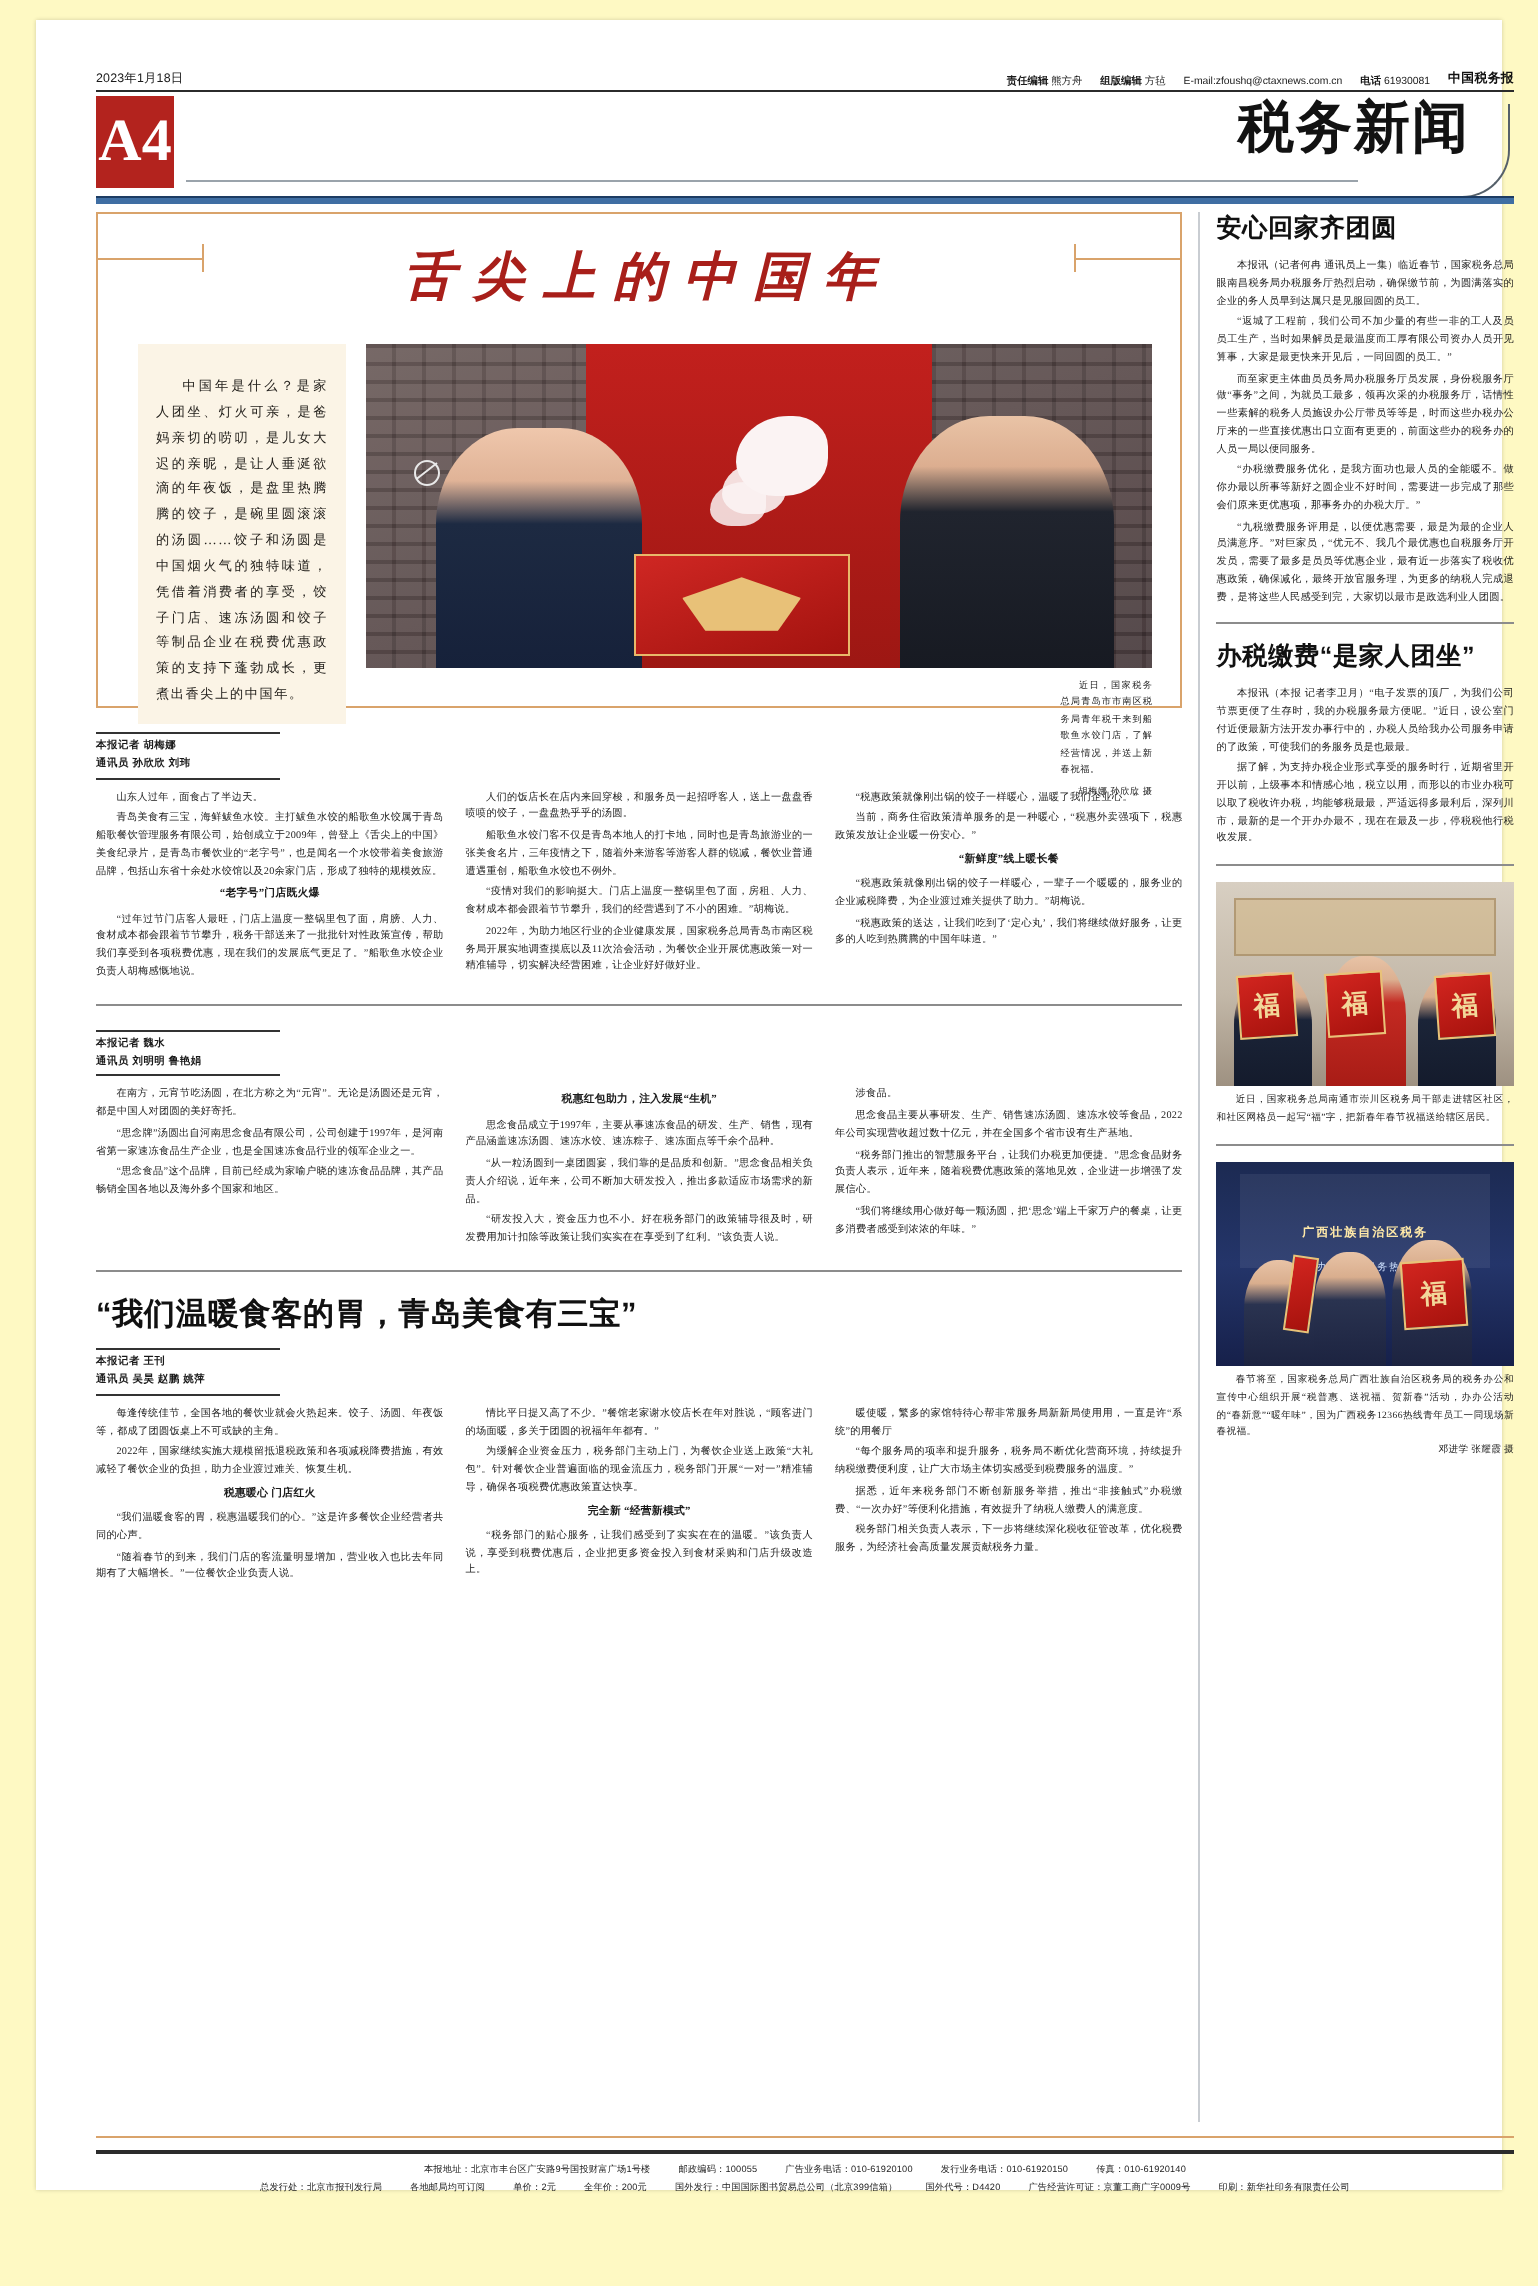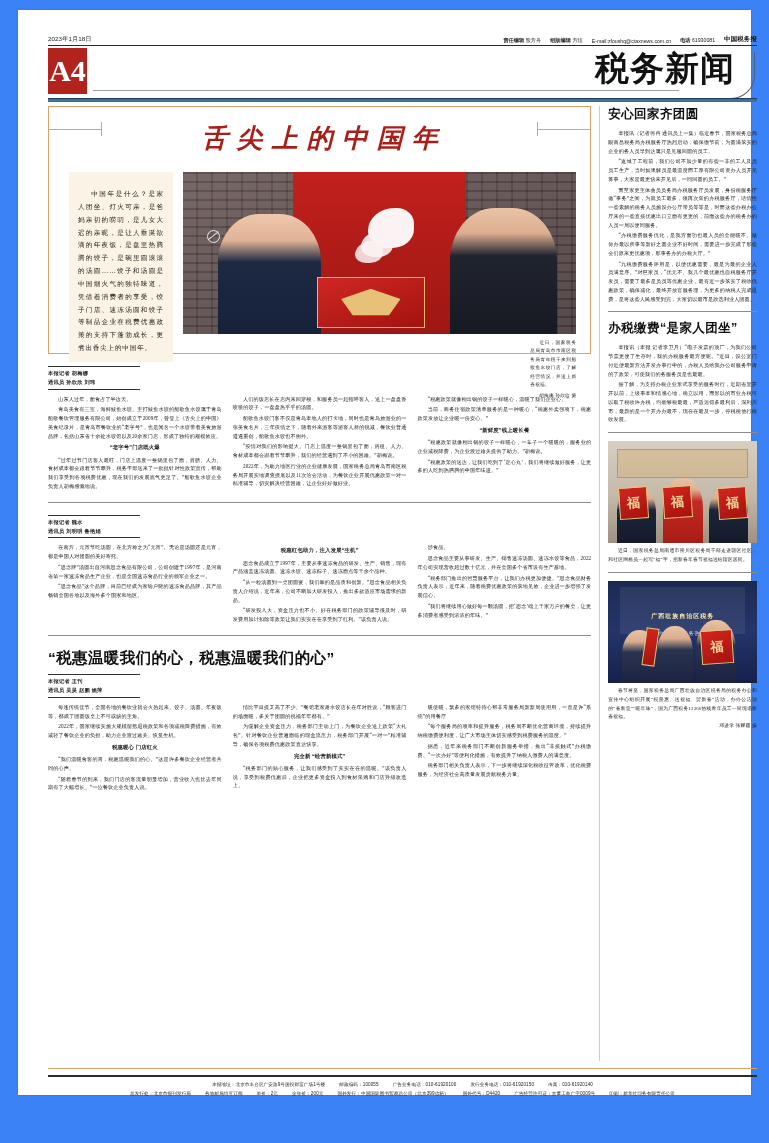--- a/index.html
+++ b/index.html
@@ -7,21 +7,21 @@
     padding: 0;
     background: #eef1f3;
   }
   body {
     font-family: "Liberation Sans", sans-serif;
   }
   .page {
     position: relative;
     width: 769px;
     height: 1143px;
-    background: #3b82f6;
+    background: #fef9c3;
     overflow: hidden;
   }
   .sheet {
     position: absolute;
     left: 18px;
     top: 10px;
     width: 733px;
     height: 1085px;
     background: #ffffff;
     box-shadow: 0 0 2px rgba(0,0,0,0.18);
@@ -91,21 +91,21 @@
     left: 45px;
     right: 78px;
     top: 42px;
     border-top: 1px solid #9aa3ab;
   }
   .mh-section {
     position: absolute;
     right: 22px;
     top: 2px;
     font-family: "Liberation Serif", serif;
-    font-size: 34px;
+    font-size: 28px;
     font-weight: bold;
     color: #121212;
     letter-spacing: 1px;
     line-height: 1.1;
   }
   .mh-swoosh {
     position: absolute;
     right: 2px;
     top: 4px;
     width: 26px;
@@ -580,21 +580,21 @@
               <p>涉食品。</p>
               <p>思念食品主要从事研发、生产、销售速冻汤圆、速冻水饺等食品，2022年公司实现营收超过数十亿元，并在全国多个省市设有生产基地。</p>
               <p>“税务部门推出的智慧服务平台，让我们办税更加便捷。”思念食品财务负责人表示，近年来，随着税费优惠政策的落地见效，企业进一步增强了发展信心。</p>
               <p>“我们将继续用心做好每一颗汤圆，把‘思念’端上千家万户的餐桌，让更多消费者感受到浓浓的年味。”</p>
             </div>
           </div>
           <div class="art-rule"></div>
         </div>
 
         <div class="article">
-          <div class="art-headline">“税惠温暖我们的心，税惠温暖我们的心”</div>
+          <div class="art-headline">“我们温暖食客的胃，青岛美食有三宝”</div>
           <div class="byline-block">
             <div class="byline">本报记者 王刊</div>
             <div class="byline">通讯员 吴昊 赵鹏 姚萍</div>
           </div>
           <div class="cols3">
             <div class="col">
               <p>每逢传统佳节，全国各地的餐饮业就会火热起来。饺子、汤圆、年夜饭等，都成了团圆饭桌上不可或缺的主角。</p>
               <p>2022年，国家继续实施大规模留抵退税政策和各项减税降费措施，有效减轻了餐饮企业的负担，助力企业渡过难关、恢复生机。</p>
               <p class="sub-h">税惠暖心 门店红火</p>
               <p>“我们温暖食客的胃，税惠温暖我们的心。”这是许多餐饮企业经营者共同的心声。</p>

